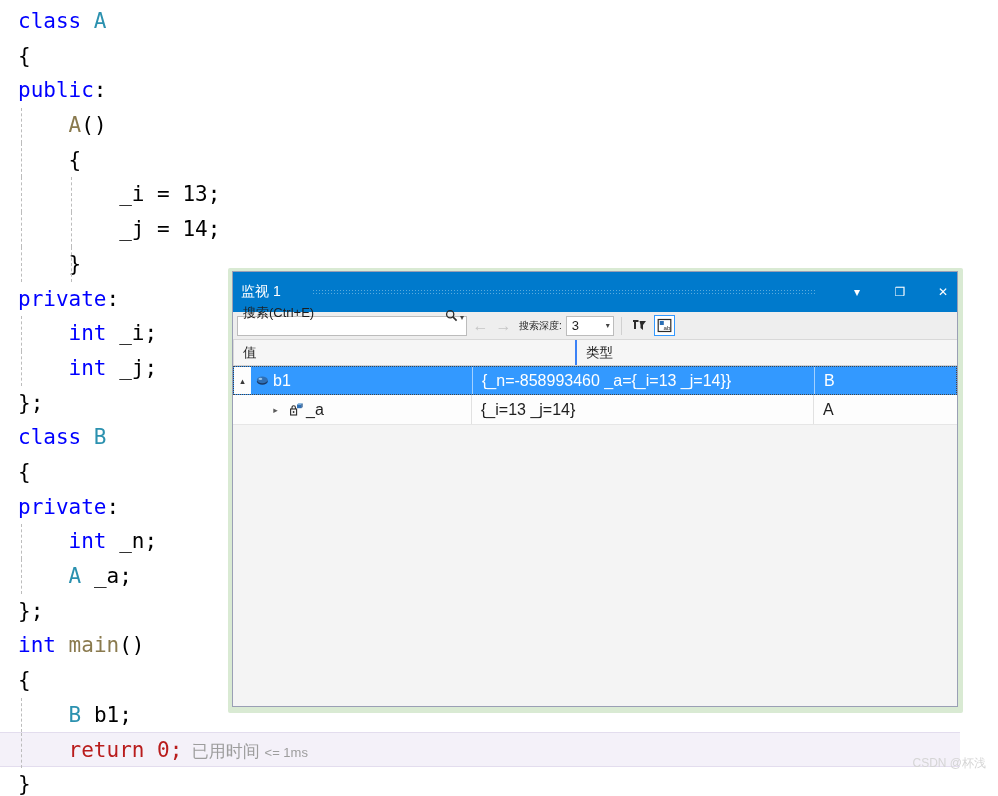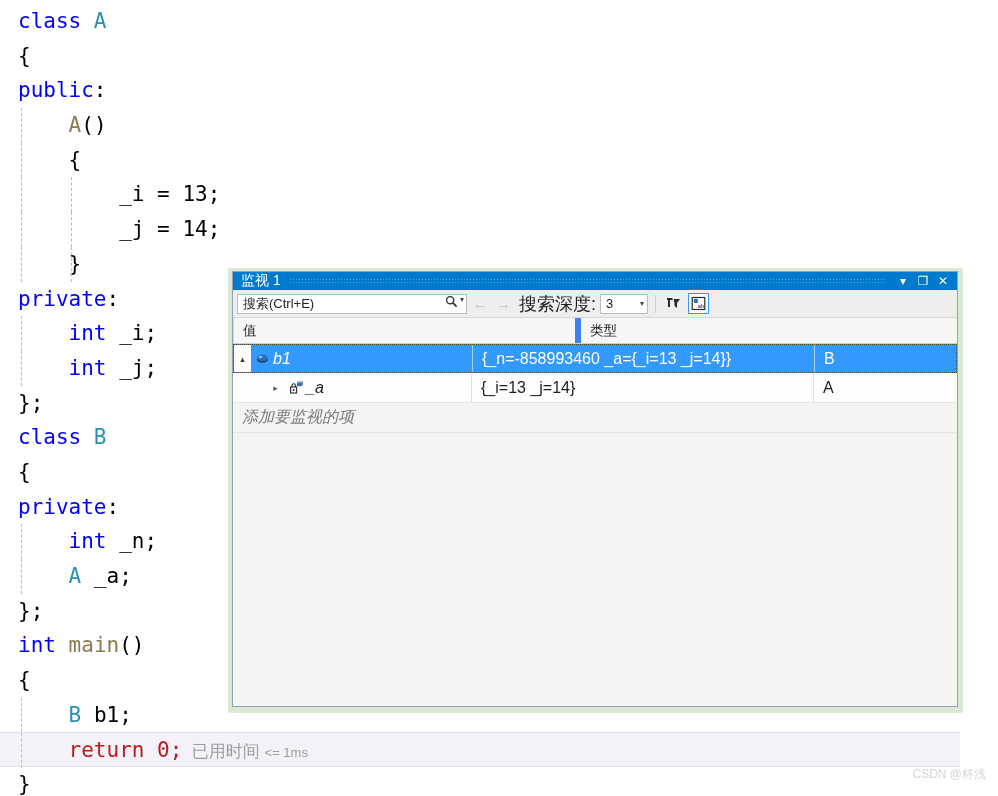--- a/index.html
+++ b/index.html
@@ -70,28 +70,29 @@
     left: 232px; top: 271px;
     width: 726px; height: 436px;
     background: #f4f4f4;
     border: 1px solid #9a9fb5;
     box-sizing: border-box;
     font-family: "Liberation Sans", sans-serif;
     display: flex;
     flex-direction: column;
   }
   .wtitle {
-    height: 18px;
+    height: 40px;
     background: #007acc;
     color: #ffffff;
     display: flex;
     align-items: center;
     padding: 0 4px 0 8px;
     font-size: 14px;
     flex: 0 0 auto;
+    gap: 23px;
   }
   .wtitle-text { white-space: nowrap; }
   .wtitle-dots {
     flex: 1 1 auto;
     height: 8px;
     margin: 0 8px;
     background-image: radial-gradient(#63b0e0 0.8px, transparent 0.9px);
     background-size: 3px 3px;
     background-position: 0 1px;
     opacity: .9;
@@ -109,37 +110,37 @@
     display: flex;
     align-items: center;
     padding: 0 4px;
     gap: 4px;
     flex: 0 0 auto;
   }
   .searchbox {
     width: 230px; height: 20px;
     background: #ffffff;
     border: 1px solid #bcbcbc;
-    display: flex; align-items: flex-start;
-    padding: 0 2px 0 5px;
+    display: flex; align-items: flex-end;
+    padding: 0 2px 13px 5px;
     box-sizing: border-box;
   }
   .searchbox .ph {
     flex: 1 1 auto;
     font-size: 13px;
     color: #1e1e1e;
     white-space: nowrap;
   }
   .mag { display:flex; align-items:center; }
   .caret-sm { font-size: 8px; color: #444; margin-left: 2px; }
   .navarrow {
     font-size: 16px; color: #c6c6c6;
     width: 19px; text-align: center;
   }
-  .depthlabel { font-size: 18px; color: #1e1e1e; margin-left: 2px; white-space: nowrap; }
+  .depthlabel { font-size: 10px; color: #1e1e1e; margin-left: 2px; white-space: nowrap; }
   .depthbox {
     width: 48px; height: 20px;
     background: #ffffff;
     border: 1px solid #bcbcbc;
     display: flex; align-items: center; justify-content: space-between;
     padding: 0 3px 0 5px;
     box-sizing: border-box;
     font-size: 13px; color: #1e1e1e;
   }
   .tbsep { width:1px; height:18px; background:#d0d0d0; margin:0 3px; }
@@ -155,21 +156,21 @@
     border-bottom: 1px solid #d0d0d0;
     display: flex;
     align-items: center;
     font-size: 13.5px;
     color: #1e1e1e;
     flex: 0 0 auto;
   }
   .wheader .hc { padding-left: 9px; height:100%; display:flex; align-items:center; box-sizing:border-box; }
   .col-name { width: 238px; }
   .col-val  { width: 342px; border-left: 1px solid #d9d9d9; }
-  .col-type { flex: 1 1 auto; border-left: 6px solid #3b82f6; }
+  .col-type { flex: 1 1 auto; border-left: 2px solid #3b82f6; }
 
   .wbody { flex: 1 1 auto; background: #f4f4f4; position: relative; }
   .wrow {
     height: 29px;
     display: flex;
     align-items: center;
     font-size: 16px;
     color: #1e1e1e;
     border-bottom: 1px solid #e6e6e6;
     background: #fdfdfd;
@@ -188,36 +189,36 @@
   .cell-type { flex: 1 1 auto; border-left: 1px solid #e1e1e1; padding-left: 9px; }
   .wrow.selected .cell-name { background: transparent; }
 
   .expander {
     width: 17px; min-width:17px;
     display: flex; align-items: center; justify-content: center;
     font-size: 9px; color: #5a5a5a;
   }
   .indent-1 { width: 34px; min-width:34px; }
   .glyph { width: 22px; min-width:22px; display:flex; align-items:center; justify-content:center; }
-  .nametext { white-space: nowrap; font-style: italic; }
+  .nametext { white-space: nowrap; }
 
   .addrow {
     height: 29px;
     display: flex; align-items: center;
     font-style: italic;
     color: #7a7a7a;
     font-size: 16px;
     background: #f4f4f4;
     border-bottom: 1px solid #e6e6e6;
   }
   .addrow .cell-name { padding-left: 9px; }
 
   .watermark {
     position: absolute;
-    right: 12px; bottom: 13px;
+    right: 12px; bottom: 24px;
     font-size: 12px;
     color: #d5d5d5;
     font-family: "Liberation Sans", sans-serif;
   }
 </style>
 </head>
 <body>
 
 <div id="screen">
 
@@ -303,23 +304,18 @@
                 <polygon points="9,2.4 13.4,2.4 13.4,6.2 9,6.2" fill="#2f6fb5"></polygon>
                 <polygon points="9,2.4 10.4,1.2 14.6,1.2 13.4,2.4" fill="#6fa8d8"></polygon>
                 <polygon points="13.4,2.4 14.6,1.2 14.6,5 13.4,6.2" fill="#1b4d85"></polygon>
               </svg>
             </span>
             <span class="nametext">_a</span>
           </div>
           <div class="cell cell-val">{_i=13 _j=14}</div>
           <div class="cell cell-type">A</div>
         </div>
-        <div class="addrow">
-          <div class="cell-name">添加要监视的项</div>
-          <div class="cell cell-val"></div>
-          <div class="cell cell-type"></div>
-        </div>
       </div>
 
   </div>
 
   <div class="watermark">CSDN @杯浅</div>
 </div>
 
 </body></html>

